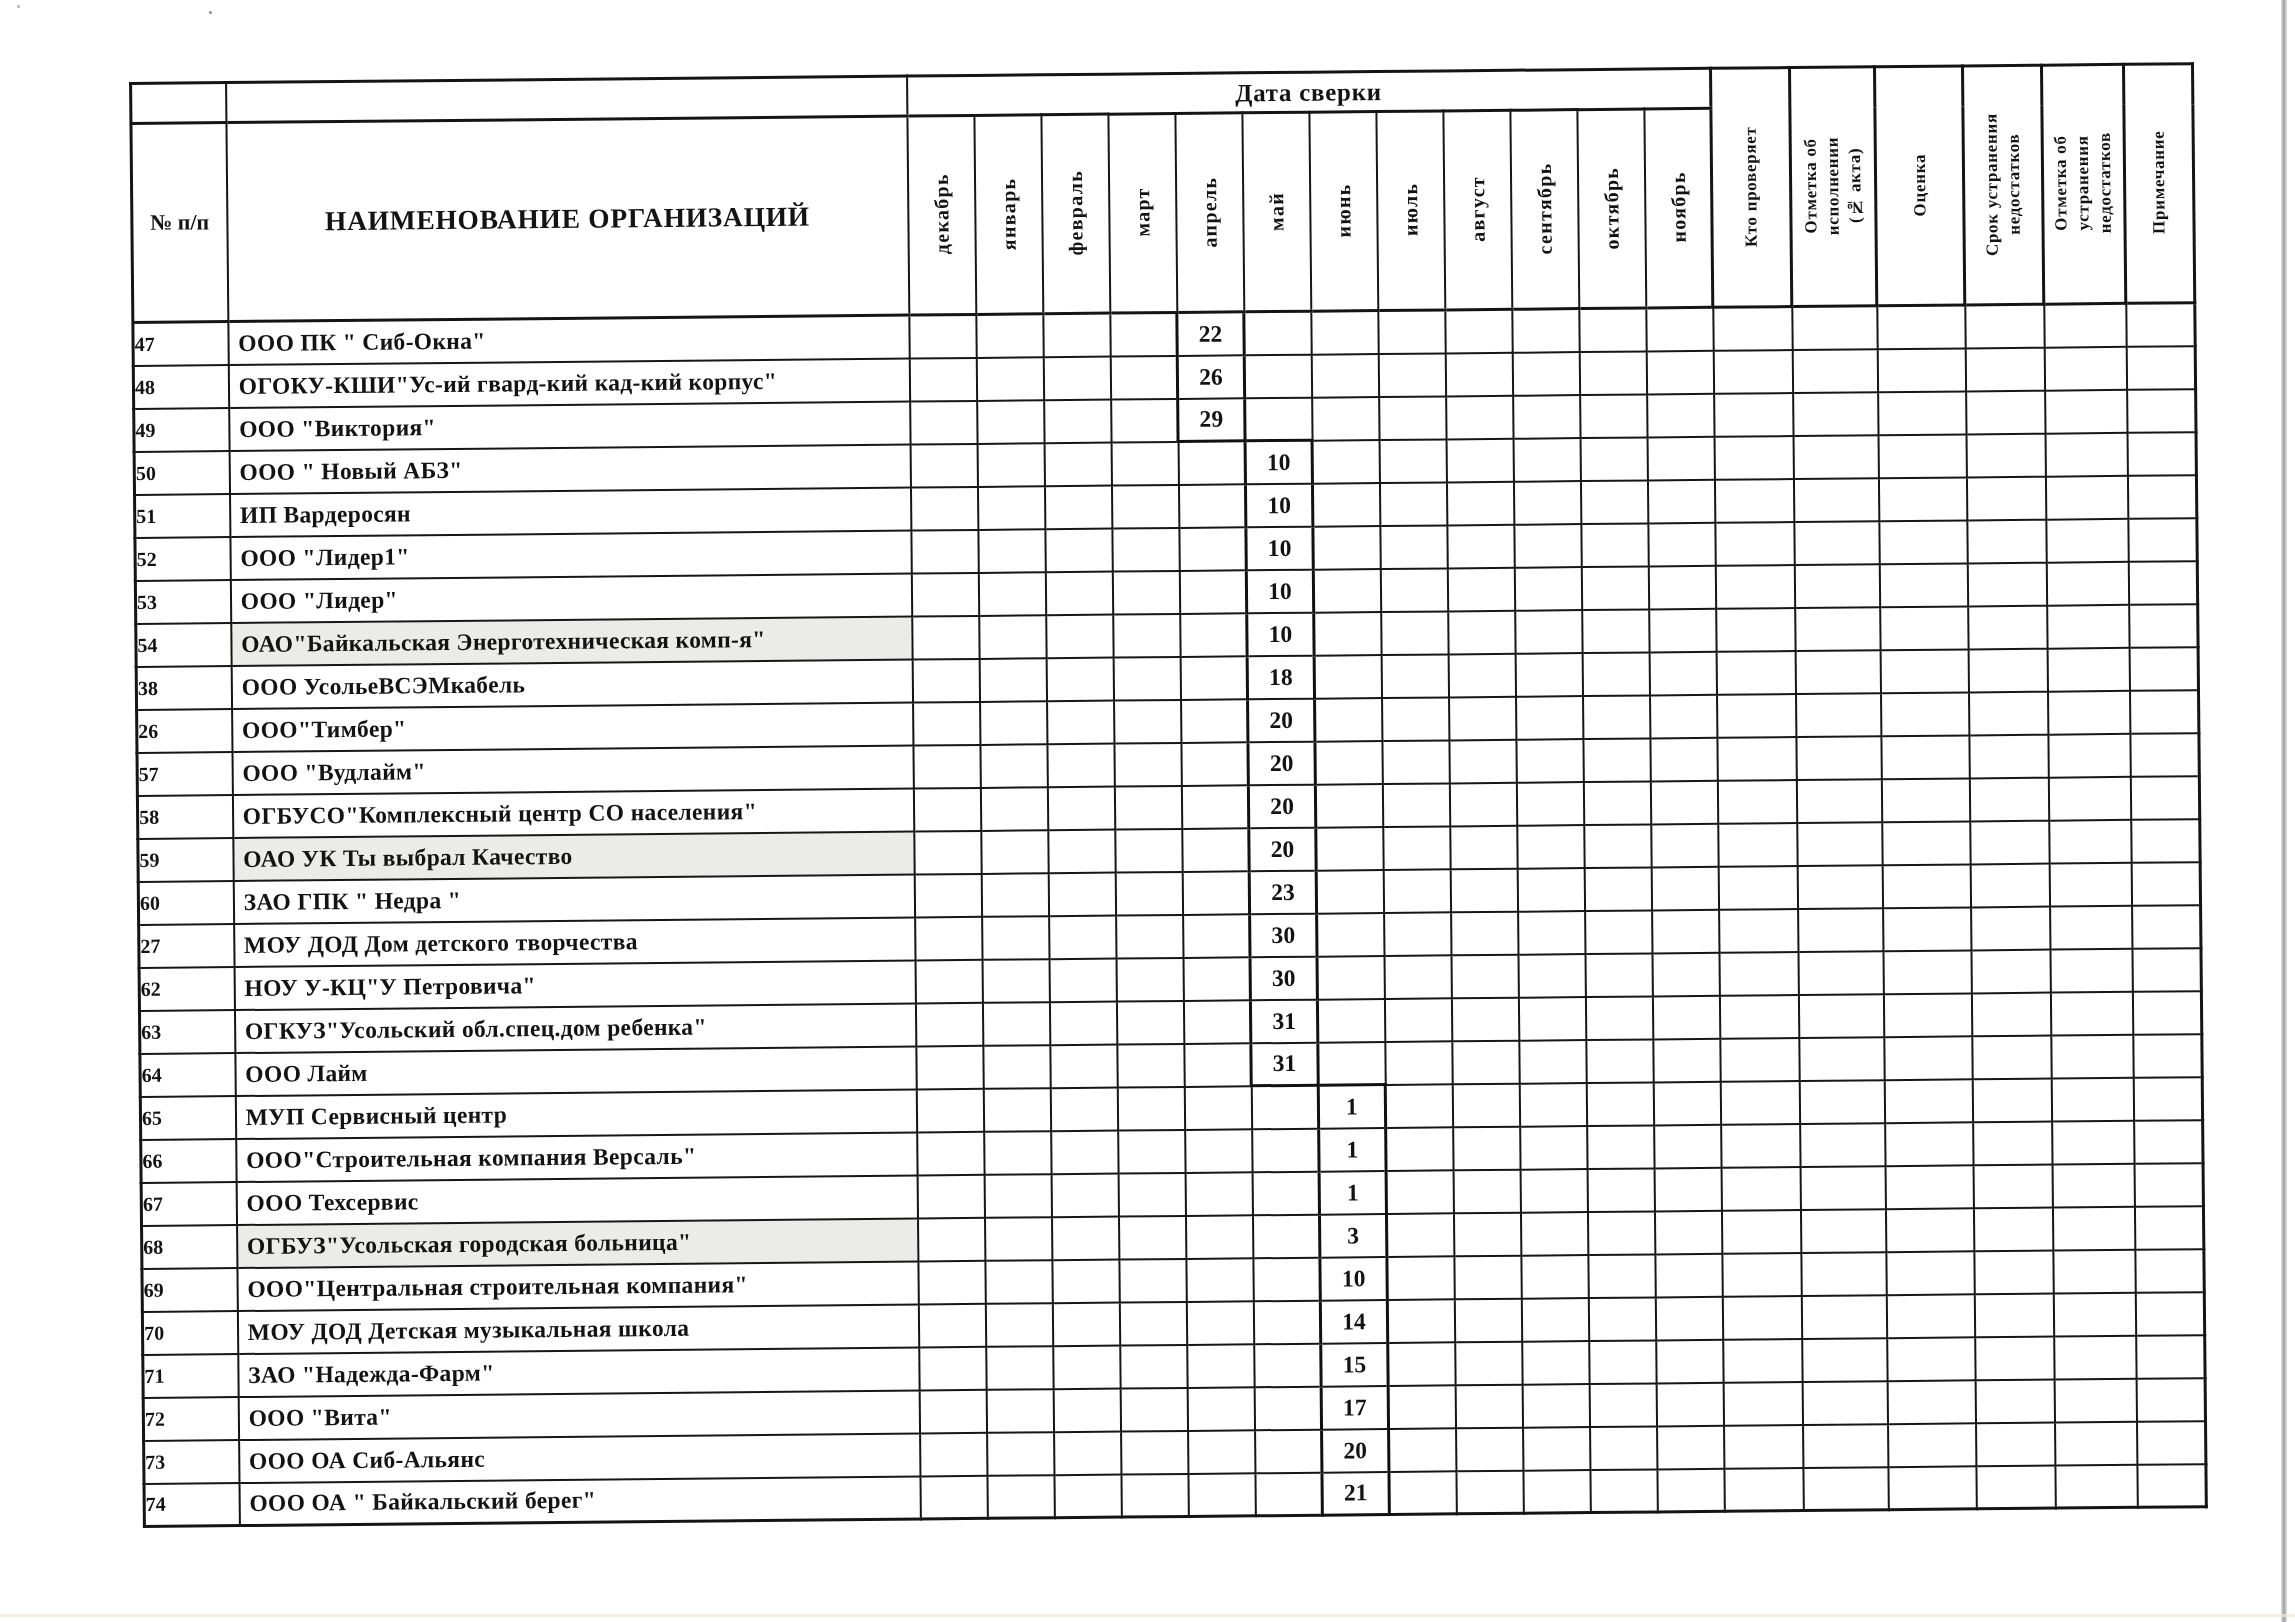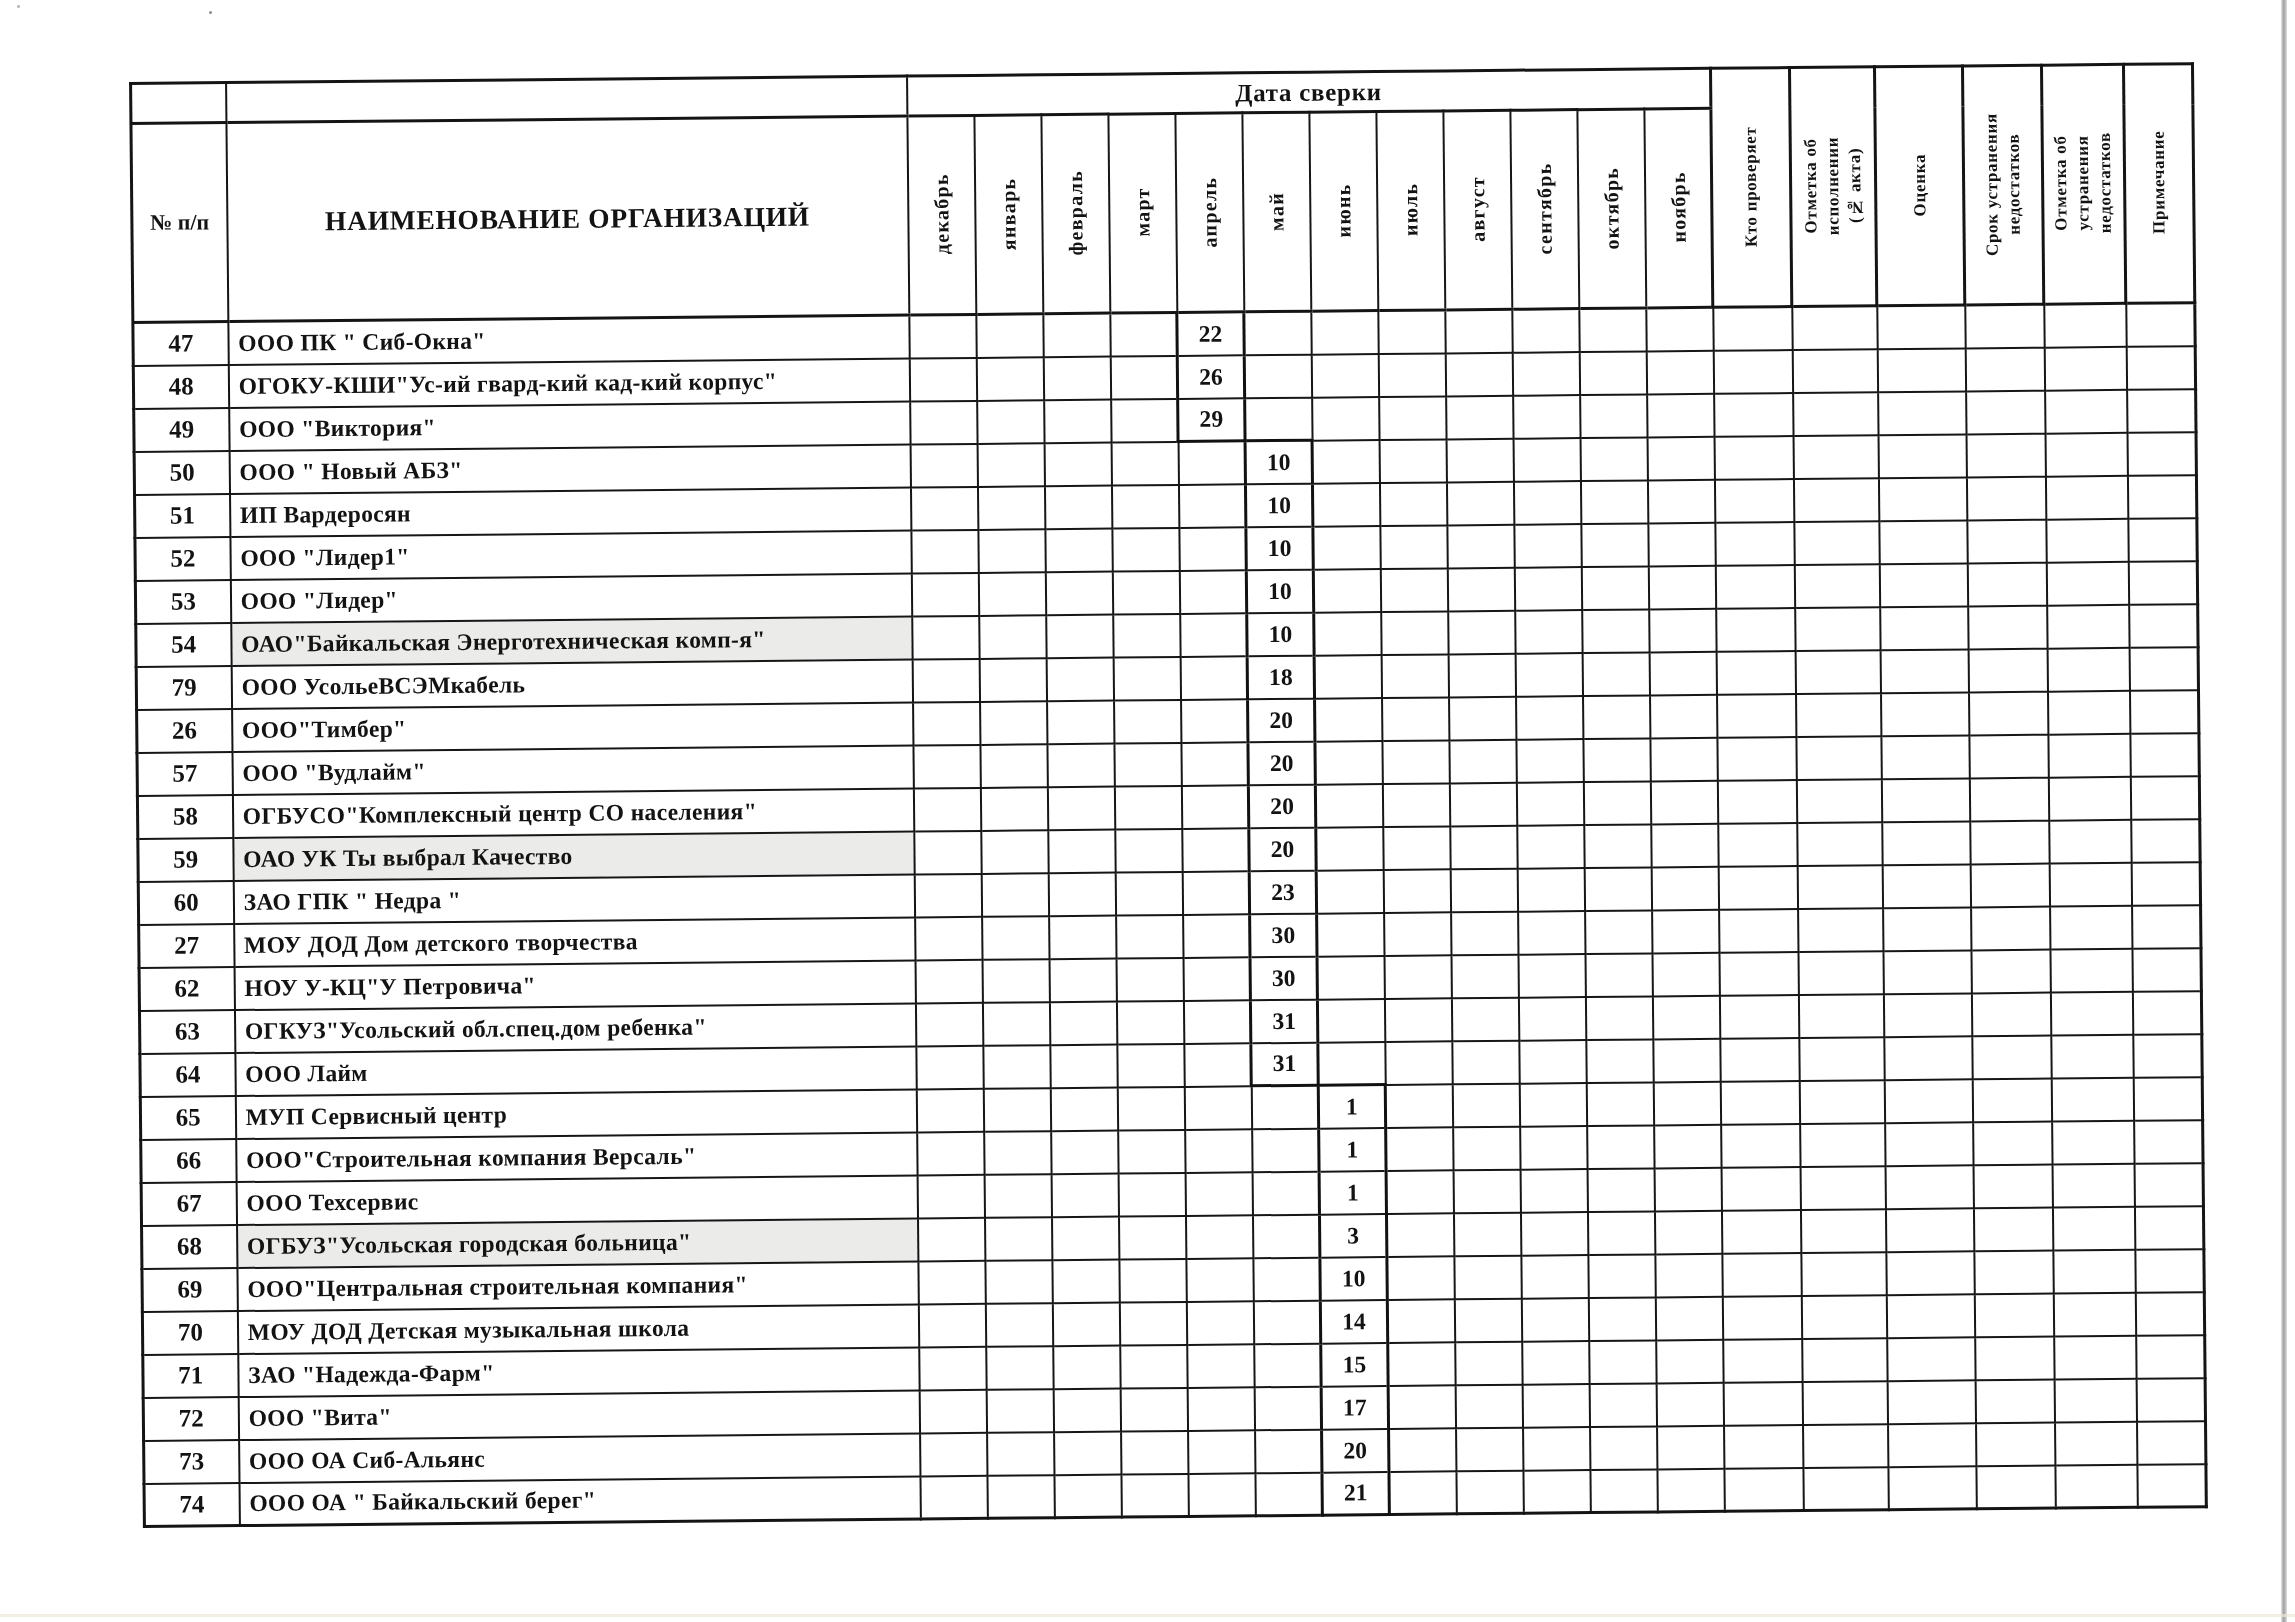--- a/index.html
+++ b/index.html
@@ -44,21 +44,21 @@
     transform:rotate(180deg);
     display:inline-block;
     white-space:pre-line;
     text-align:center;
     line-height:1.3;
   }
   .month-h .vtext{font-size:20px;letter-spacing:1.3px;}
   .extra-h .vtext{font-size:17px;letter-spacing:0.7px;}
   
   tbody tr{height:43px;}
-  .col-num{font-size:25px;text-align:center;border-right:2.6px solid #141414;}
+  .col-num{font-size:20px;border-right:2.6px solid #141414;}
   .col-name{
     font-size:23.6px;text-align:left;padding-left:9.2px;
     border-right:2.6px solid #141414;
     letter-spacing:0.3px;
     overflow:hidden;white-space:nowrap;
   }
   .col-name.shaded{background:#ebebe9;}
   .col-month{text-align:center;}
   .day-cell{
     font-size:23.6px;
@@ -314,21 +314,21 @@
           <td class="col-month"></td>
           <td class="col-month"></td>
           <td class="col-extra"></td>
           <td class="col-extra"></td>
           <td class="col-extra"></td>
           <td class="col-extra"></td>
           <td class="col-extra"></td>
           <td class="col-extra"></td>
         </tr>
         <tr>
-          <td class="col-num">79</td>
+          <td class="col-num">38</td>
           <td class="col-name">ООО УсольеВСЭМкабель</td>
           <td class="col-month"></td>
           <td class="col-month"></td>
           <td class="col-month"></td>
           <td class="col-month"></td>
           <td class="col-month"></td>
           <td class="col-month day-cell">18</td>
           <td class="col-month"></td>
           <td class="col-month"></td>
           <td class="col-month"></td>

